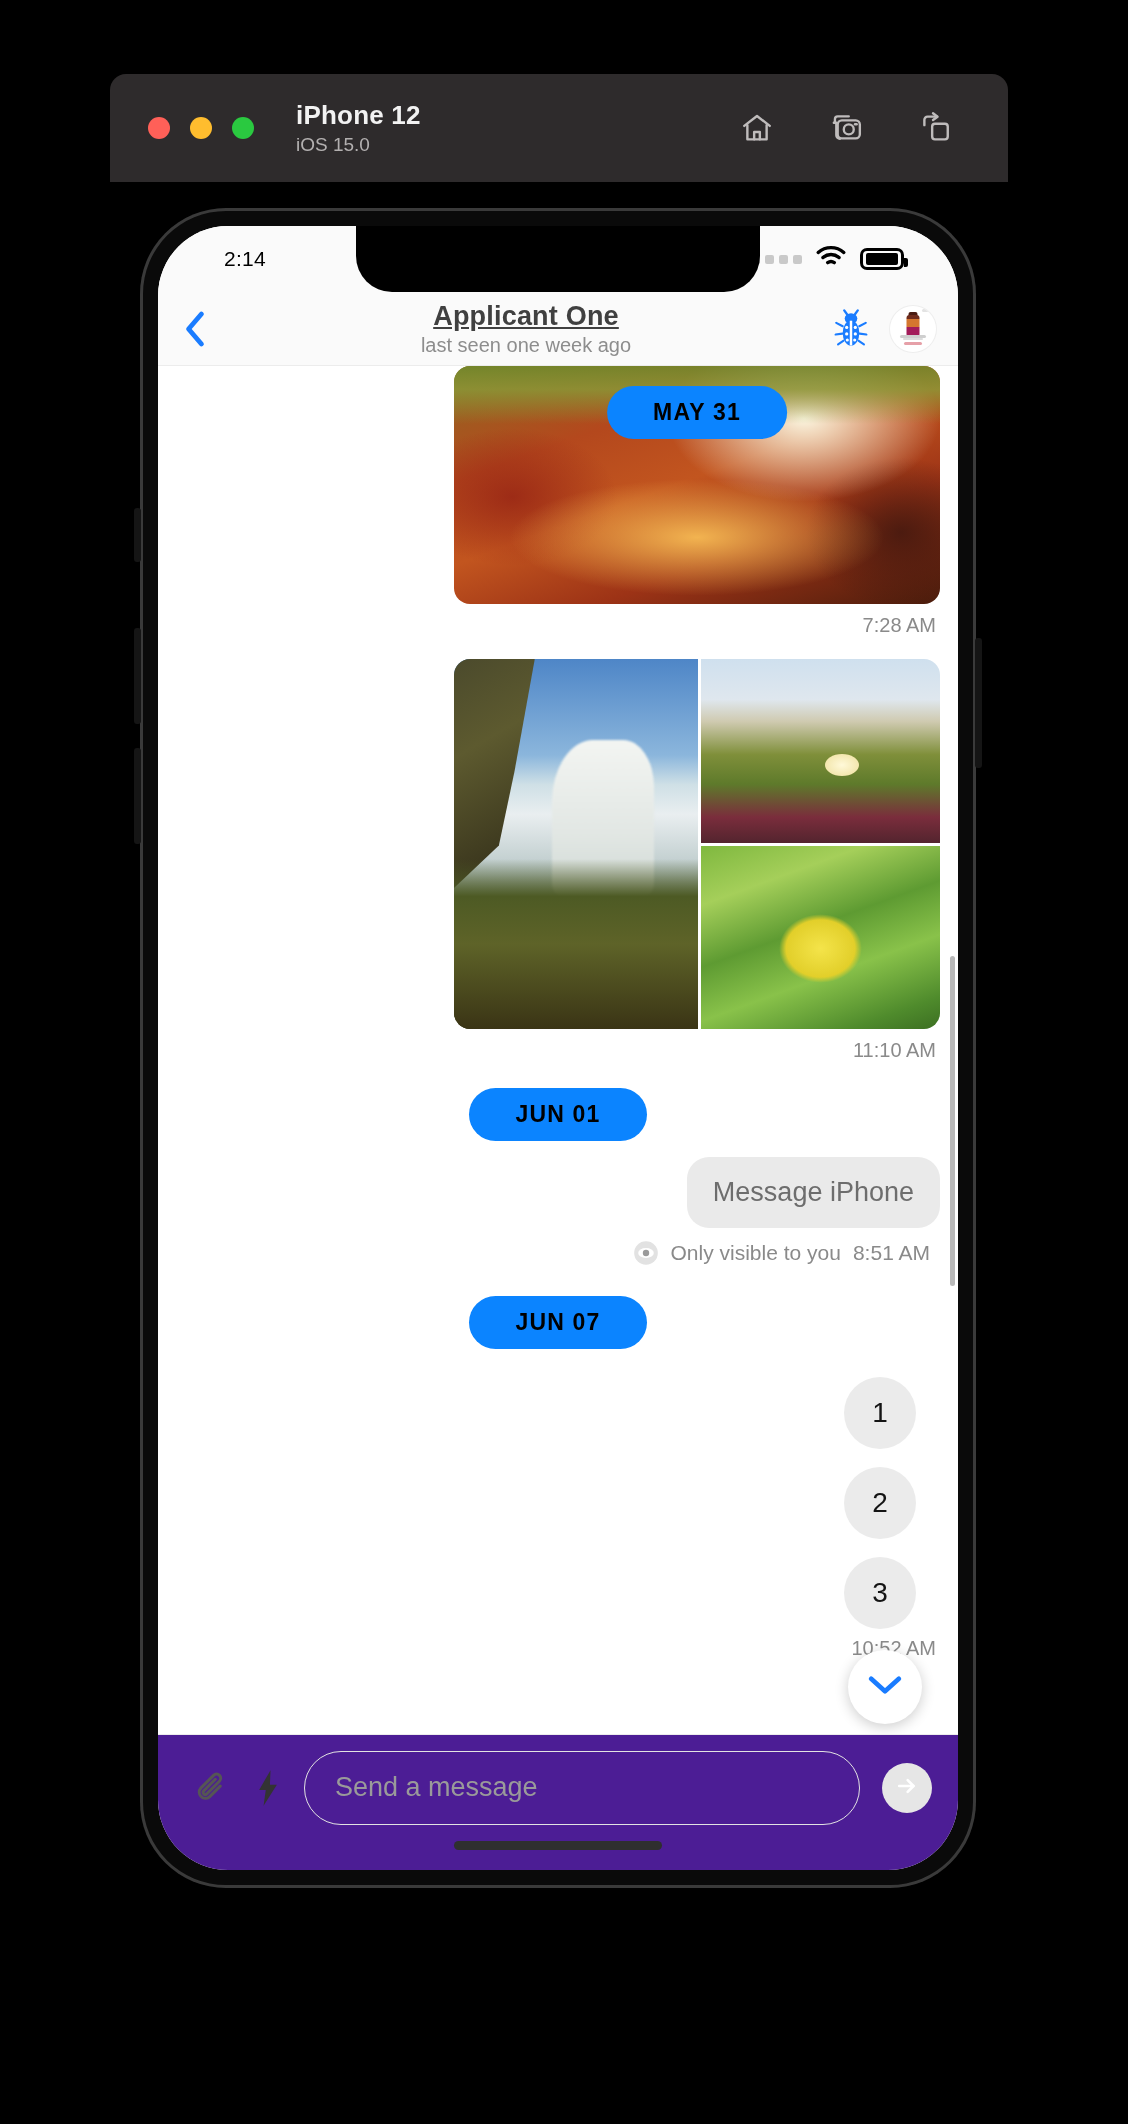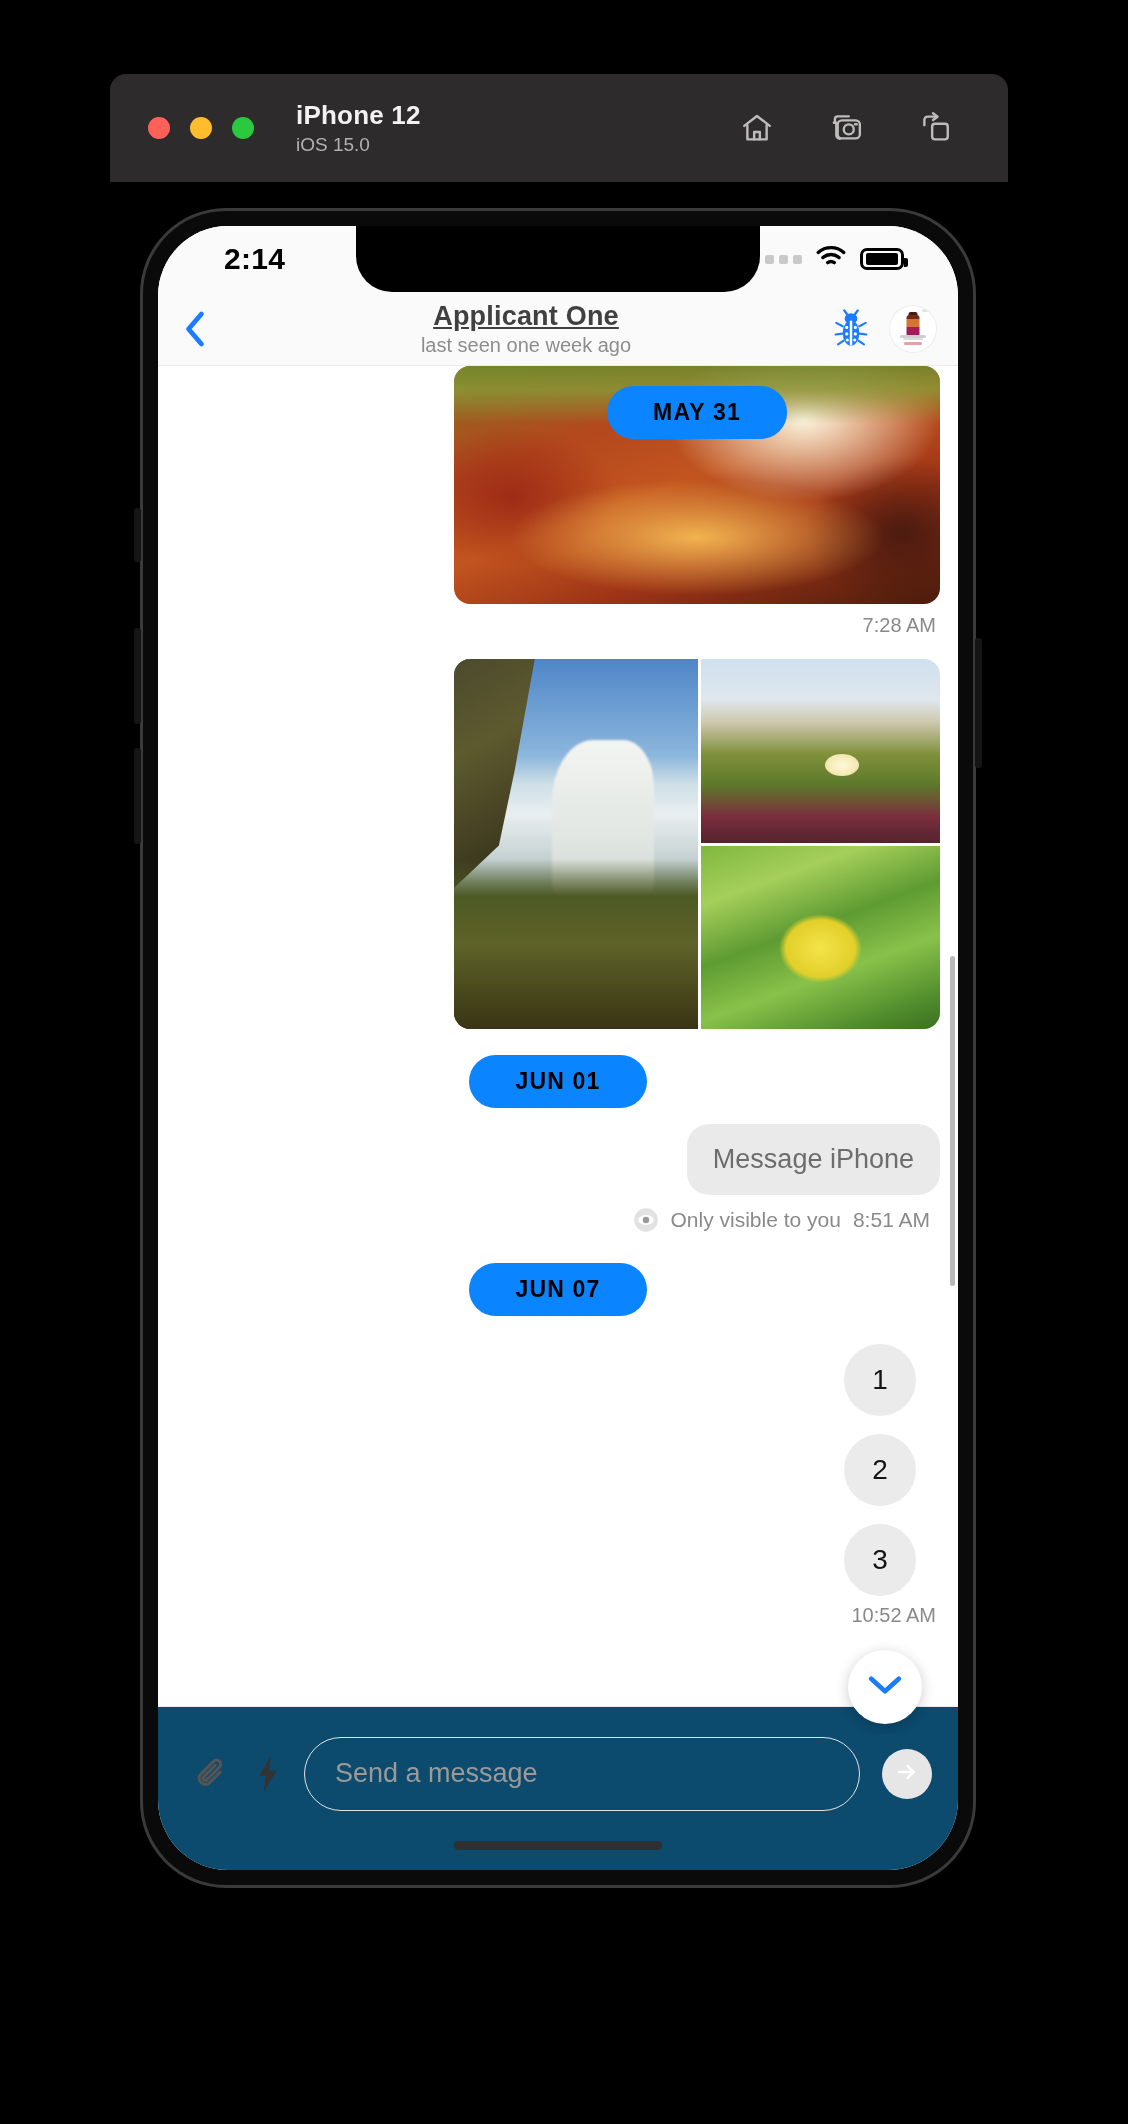--- a/index.html
+++ b/index.html
@@ -57,21 +57,21 @@
     width: 404px; height: 66px; background: #000;
     border-radius: 0 0 36px 36px; z-index: 40;
   }
 
   
   .statusbar {
     position: relative; height: 66px; z-index: 30;
     display: flex; align-items: center; justify-content: space-between;
     padding: 0 54px 0 66px; background: #fafafa;
   }
-  .sb-time { font-size: 30px; font-weight: bold; color: #000; letter-spacing: .3px; }
+  .sb-time { font-size: 21px; font-weight: normal; color: #000; letter-spacing: .3px; }
   .sb-right { display: flex; align-items: center; gap: 13px; }
   .sigdots { display: flex; gap: 5px; align-items: center; }
   .sigdots i { width: 9px; height: 9px; background: #c9c9c9; border-radius: 2px; display: block; }
   .battery {
     width: 44px; height: 22px; border: 3px solid #000; border-radius: 7px;
     position: relative; display: flex; align-items: center;
   }
   .battery i { display: block; width: 32px; height: 12px; background: #000; border-radius: 2px; margin-left: 3px; }
   .battery::after {
     content: ""; position: absolute; right: -7px; top: 7px;
@@ -216,22 +216,22 @@
     background: #fff; box-shadow: 0 3px 14px rgba(0,0,0,.20);
     display: flex; align-items: center; justify-content: center; z-index: 12;
   }
   .scrollbar {
     position: absolute; right: 3px; top: 590px; width: 5px; height: 330px;
     background: #b9b9b9; border-radius: 3px; z-index: 11;
   }
 
   
   .composer {
-    position: absolute; left: 0; right: 0; bottom: 0; height: 164px;
-    background: #0c4a6e; border-top: 1px solid #ececec;
+    position: absolute; left: 0; right: 0; bottom: 0; height: 136px;
+    background: #4c1d95; border-top: 1px solid #ececec;
     display: flex; align-items: center; padding: 0 26px 30px 26px; margin-top: 36px;
   }
   .comp-icon { width: 56px; display: flex; align-items: center; justify-content: center; }
   .inputbox {
     flex: 1; height: 74px; border: 1.5px solid #e3e3e3; border-radius: 38px;
     display: flex; align-items: center; padding: 0 30px; margin: 0 8px;
   }
   .inputbox span { font-size: 27px; color: #9a9a9a; }
   .sendbtn {
     width: 50px; height: 50px; border-radius: 50%; background: #e6e6e6;
@@ -365,20 +365,21 @@
 
           <div class="msg-right" style="margin-top:22px">
             <div class="album">
               <div class="cellA waterfall">
                 <div class="wf-fall"></div>
               </div>
               <div class="iceplant"></div>
               <div class="lemon"></div>
             </div>
           </div>
+          <div class="stamp">11:10 AM</div>
 
           <div class="pill-row" style="justify-content:center; margin-top:12px">
             <span class="datepill inline">JUN 01</span>
           </div>
 
           <div class="msg-right" style="margin-top:16px">
             <div class="bubble-grey">Message iPhone</div>
           </div>
           <div class="meta-row">
             <span class="eye">

